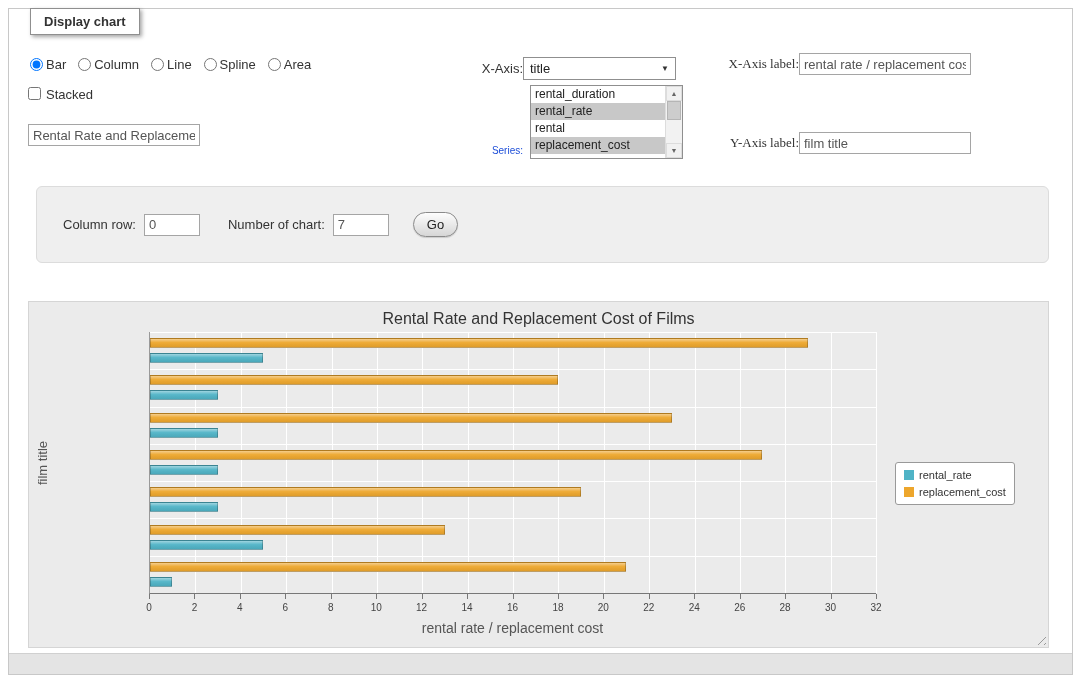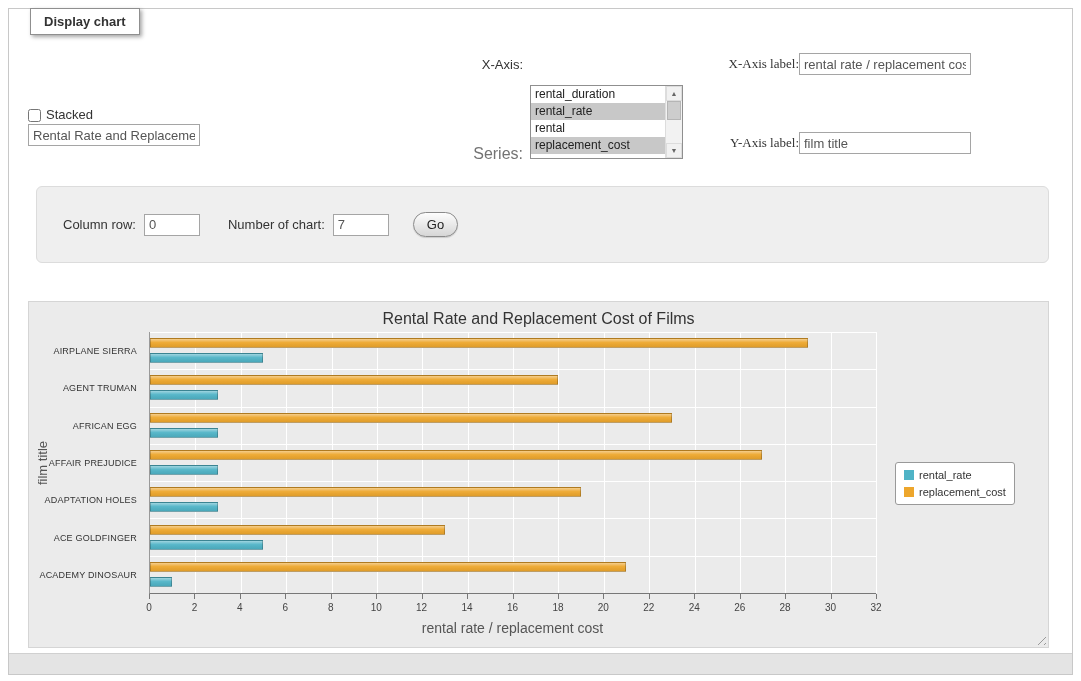--- a/index.html
+++ b/index.html
@@ -11,40 +11,40 @@
   
   .legend-box { position: absolute; left: 21px; top: -1px; background: #fff;
     border: 1px solid #8f8f8f; padding: 5px 13px; font-size: 13px; font-weight: bold;
     color: #333; box-shadow: 2px 2px 4px rgba(0,0,0,0.35); z-index: 5; }
 
   
   .type-radios { position: absolute; left: 21px; top: 48px; display: flex; gap: 12px;
     font-size: 13px; color: #333; align-items: center; }
   .radio-item { display: flex; align-items: center; gap: 3px; }
   .stacked-row { position: absolute; left: 19px; top: 78px; display: flex; gap: 5px;
-    align-items: flex-end; font-size: 13px; color: #333; margin-top: 20px; }
+    align-items: flex-start; font-size: 13px; color: #333; }
   .title-field { position: absolute; left: 19px; top: 115px; }
   .txt { border: 1px solid #a5a5a5; height: 22px; font-size: 13px; padding: 1px 4px;
     color: #555; font-family: inherit; background: #fff; }
   .f-row { position: absolute; display: flex; align-items: center; 
     font-size: 13px; color: #333; }
   .f-label { text-align: right; }
   #row-xaxis { left: 434px; top: 48px; }
   #row-xaxis .f-label { width: 80px; }
   #row-xlabel { left: 690px; top: 44px; }
   #row-ylabel { left: 690px; top: 82px; margin-top: 41px; }
   #row-xlabel .f-label, #row-ylabel .f-label { width: 100px; font-family: Liberation Serif, serif; }
 
   .custom-select { width: 153px; height: 23px; border: 1px solid #8f8f8f; background: #fff;
     display: flex; align-items: center; justify-content: space-between; padding: 0 6px;
     font-size: 13px; color: #222; cursor: default; }
   .sel-arrow { font-size: 8px; color: #333; }
 
   .series-label { position: absolute; left: 434px; top: 136px; width: 80px;
-    text-align: right; font-size: 16px; color: #737373; }
+    text-align: right; font-size: 10px; color: #1d4ed8; }
   .listbox { position: absolute; left: 521px; top: 76px; width: 153px; height: 74px;
     border: 1px solid #8f8f8f; background: #fff; display: flex; }
   .lb-items { flex: 1; overflow: hidden; font-size: 12px; color: #222; }
   .lb-item { height: 17px; line-height: 17px; padding: 0 4px; white-space: nowrap; }
   .lb-item.selected { background: #c8c8c8; }
   .lb-scrollbar { width: 17px; background: #f2f2f2; border-left: 1px solid #ddd;
     display: flex; flex-direction: column; }
   .sb-btn { height: 15px; background: #f1f1f1; border: 1px solid #dcdcdc; font-size: 7px;
     color: #666; display: flex; align-items: center; justify-content: center; }
   .sb-thumb { height: 19px; background: #cdcdcd; border: 1px solid #b5b5b5; margin: 0 1px; }
@@ -97,32 +97,58 @@
   .footer-strip { position: absolute; left: 0; right: 0; bottom: 0; height: 21px;
     background: #e4e4e4; border-top: 1px solid #d0d0d0; }
 </style>
 </head>
 <body>
 
 <div class="outer">
 
   <div class="legend-box">Display chart</div>
 
+  <div class="type-radios">
+      <label class="radio-item">
+        <input type="radio" name="charttype" checked="" style="">
+        <span>Bar</span>
+      </label>
+      <label class="radio-item">
+        <input type="radio" name="charttype" style="">
+        <span>Column</span>
+      </label>
+      <label class="radio-item">
+        <input type="radio" name="charttype" style="">
+        <span>Line</span>
+      </label>
+      <label class="radio-item">
+        <input type="radio" name="charttype" style="">
+        <span>Spline</span>
+      </label>
+      <label class="radio-item">
+        <input type="radio" name="charttype" style="">
+        <span>Area</span>
+      </label>
+    </div>
 
   <label class="stacked-row">
     <input type="checkbox" style="">
     <span>Stacked</span>
   </label>
 
   <div class="title-field">
     <input class="txt" style="width: 172px;" value="Rental Rate and Replacement Cost of Films">
   </div>
 
   <div class="f-row" id="row-xaxis">
     <span class="f-label">X-Axis:</span>
+    <div class="custom-select">
+      <span>title</span>
+      <span class="sel-arrow">▼</span>
+    </div>
   </div>
 
   <div class="series-label">Series:</div>
   <div class="listbox">
     <div class="lb-items">
         <div class="lb-item">rental_duration</div>
         <div class="lb-item selected">rental_rate</div>
         <div class="lb-item">rental</div>
         <div class="lb-item selected">replacement_cost</div>
       </div>
@@ -151,29 +177,20 @@
     <span>Number of chart:</span>
     <input class="txt" style="width: 56px;" value="7">
     <button class="go-btn">Go</button>
   </div>
 
   <div class="chart-box">
     <div class="chart-title">Rental Rate and Replacement Cost of Films</div>
     <div class="y-title-col">
       <span>film title</span>
     </div>
-    <div class="cat-labels">
-        <div class="cat-label" style="top: 7.14286%;">AIRPLANE SIERRA</div>
-        <div class="cat-label" style="top: 21.4286%;">AGENT TRUMAN</div>
-        <div class="cat-label" style="top: 35.7143%;">AFRICAN EGG</div>
-        <div class="cat-label" style="top: 50%;">AFFAIR PREJUDICE</div>
-        <div class="cat-label" style="top: 64.2857%;">ADAPTATION HOLES</div>
-        <div class="cat-label" style="top: 78.5714%;">ACE GOLDFINGER</div>
-        <div class="cat-label" style="top: 92.8571%;">ACADEMY DINOSAUR</div>
-      </div>
     <div class="plot">
         <div class="vgrid" style="left: 6.25%;"></div>
         <div class="vgrid" style="left: 12.5%;"></div>
         <div class="vgrid" style="left: 18.75%;"></div>
         <div class="vgrid" style="left: 25%;"></div>
         <div class="vgrid" style="left: 31.25%;"></div>
         <div class="vgrid" style="left: 37.5%;"></div>
         <div class="vgrid" style="left: 43.75%;"></div>
         <div class="vgrid" style="left: 50%;"></div>
         <div class="vgrid" style="left: 56.25%;"></div>

